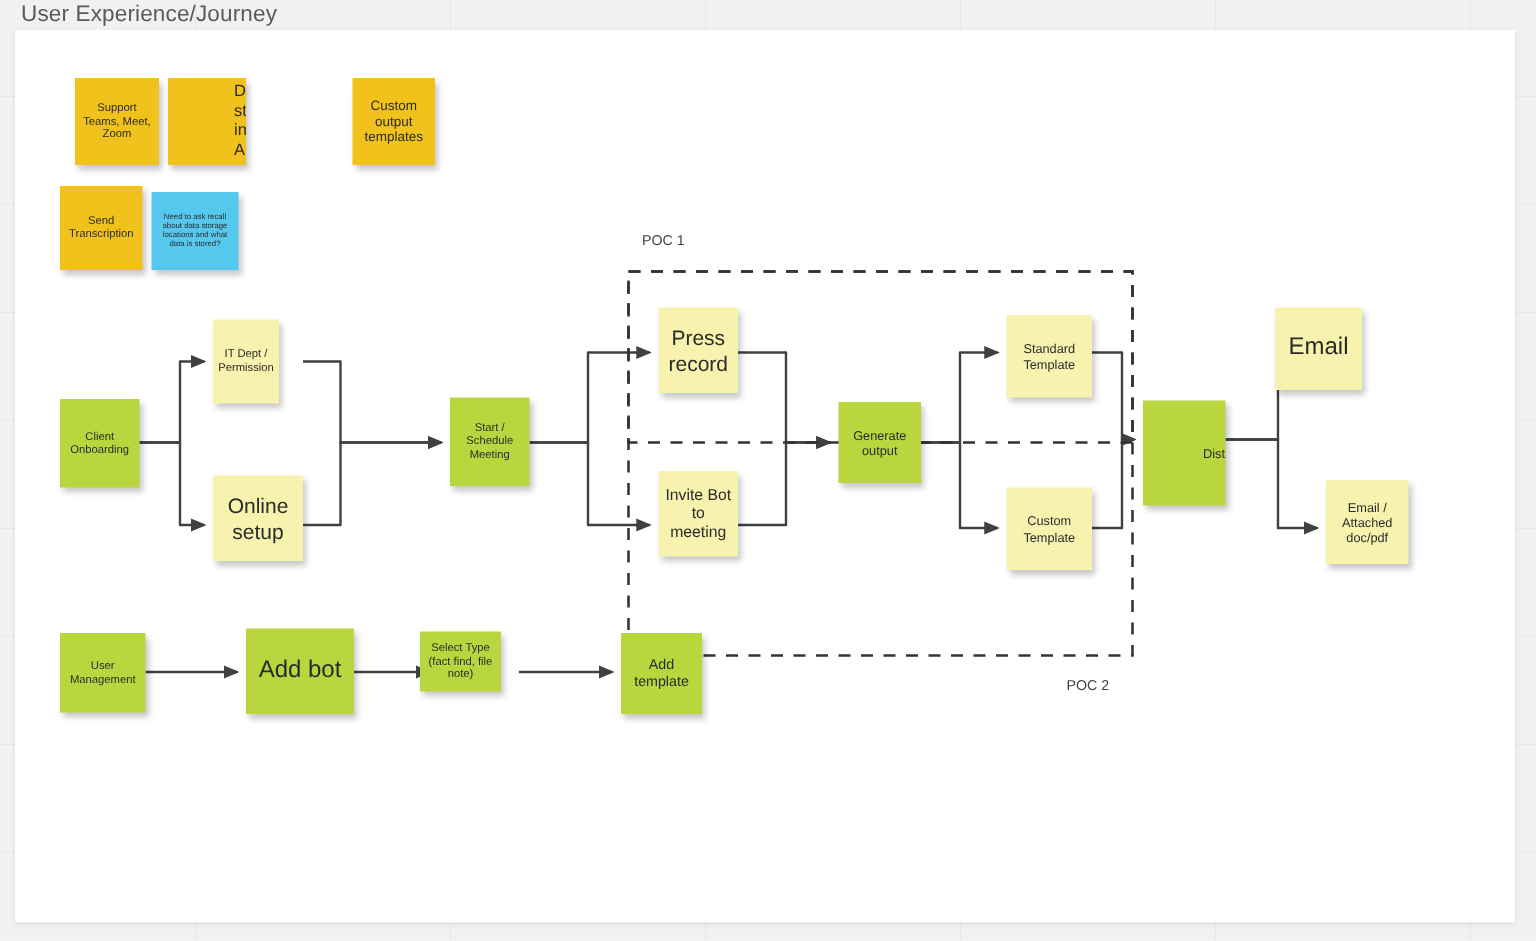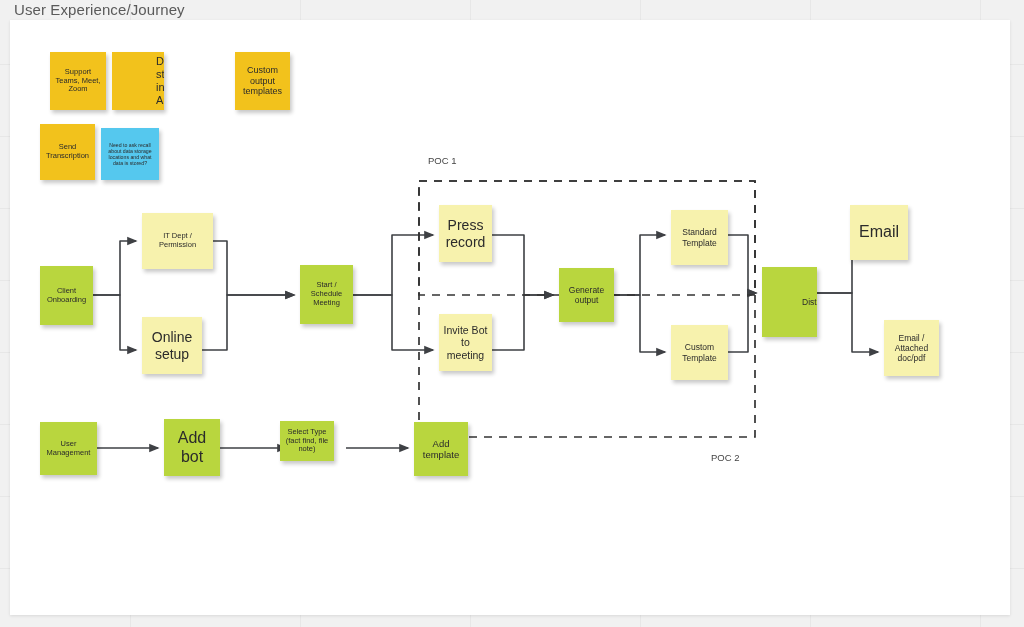--- a/index.html
+++ b/index.html
@@ -143,21 +143,21 @@
   <div class="note c-gold" style="left:40px;  top:124px; width:55px; height:56px; font-size:7.5px;">
     <span>Send Transcription</span>
   </div>
   <div class="note c-blue" style="left:101px; top:128px; width:58px; height:52px; font-size:5.2px;">
     <span>Need to ask recall about data storage locations and what data is stored?</span>
   </div>
 
   <div class="note c-green" style="left:40px;  top:266px; width:53px; height:59px; font-size:7.5px;">
     <span>Client Onboarding</span>
   </div>
-  <div class="note c-pale" style="left:142px; top:213px; width:71px; height:56px; font-size:7.5px;">
+  <div class="note c-pale" style="left:142px; top:213px; width:44px; height:56px; font-size:7.5px;">
     <span>IT Dept / Permission</span>
   </div>
   <div class="note c-pale" style="left:142px; top:317px; width:60px; height:57px; font-size:14px;">
     <span>Online setup</span>
   </div>
   <div class="note c-green" style="left:300px; top:265px; width:53px; height:59px; font-size:7.5px;">
     <span>Start / Schedule Meeting</span>
   </div>
   <div class="note c-pale" style="left:439px; top:205px; width:53px; height:57px; font-size:14px;">
     <span>Press record</span>
@@ -180,21 +180,21 @@
   <div class="note c-pale" style="left:850px; top:205px; width:58px; height:55px; font-size:16px;">
     <span>Email</span>
   </div>
   <div class="note c-pale" style="left:884px; top:320px; width:55px; height:56px; font-size:8.5px;">
     <span>Email / Attached doc/pdf</span>
   </div>
 
   <div class="note c-green" style="left:40px;  top:422px; width:57px; height:53px; font-size:7.5px;">
     <span>User Management</span>
   </div>
-  <div class="note c-green" style="left:164px; top:419px; width:56px; height:57px; font-size:16px;">
+  <div class="note c-green" style="left:164px; top:419px; width:72px; height:57px; font-size:16px;">
     <span>Add bot</span>
   </div>
   <div class="note c-green" style="left:280px; top:421px; width:54px; height:40px; font-size:7.5px;">
     <span>Select Type (fact find, file note)</span>
   </div>
   <div class="note c-green" style="left:414px; top:422px; width:54px; height:54px; font-size:9.5px;">
     <span>Add template</span>
   </div>
 
 </div>

